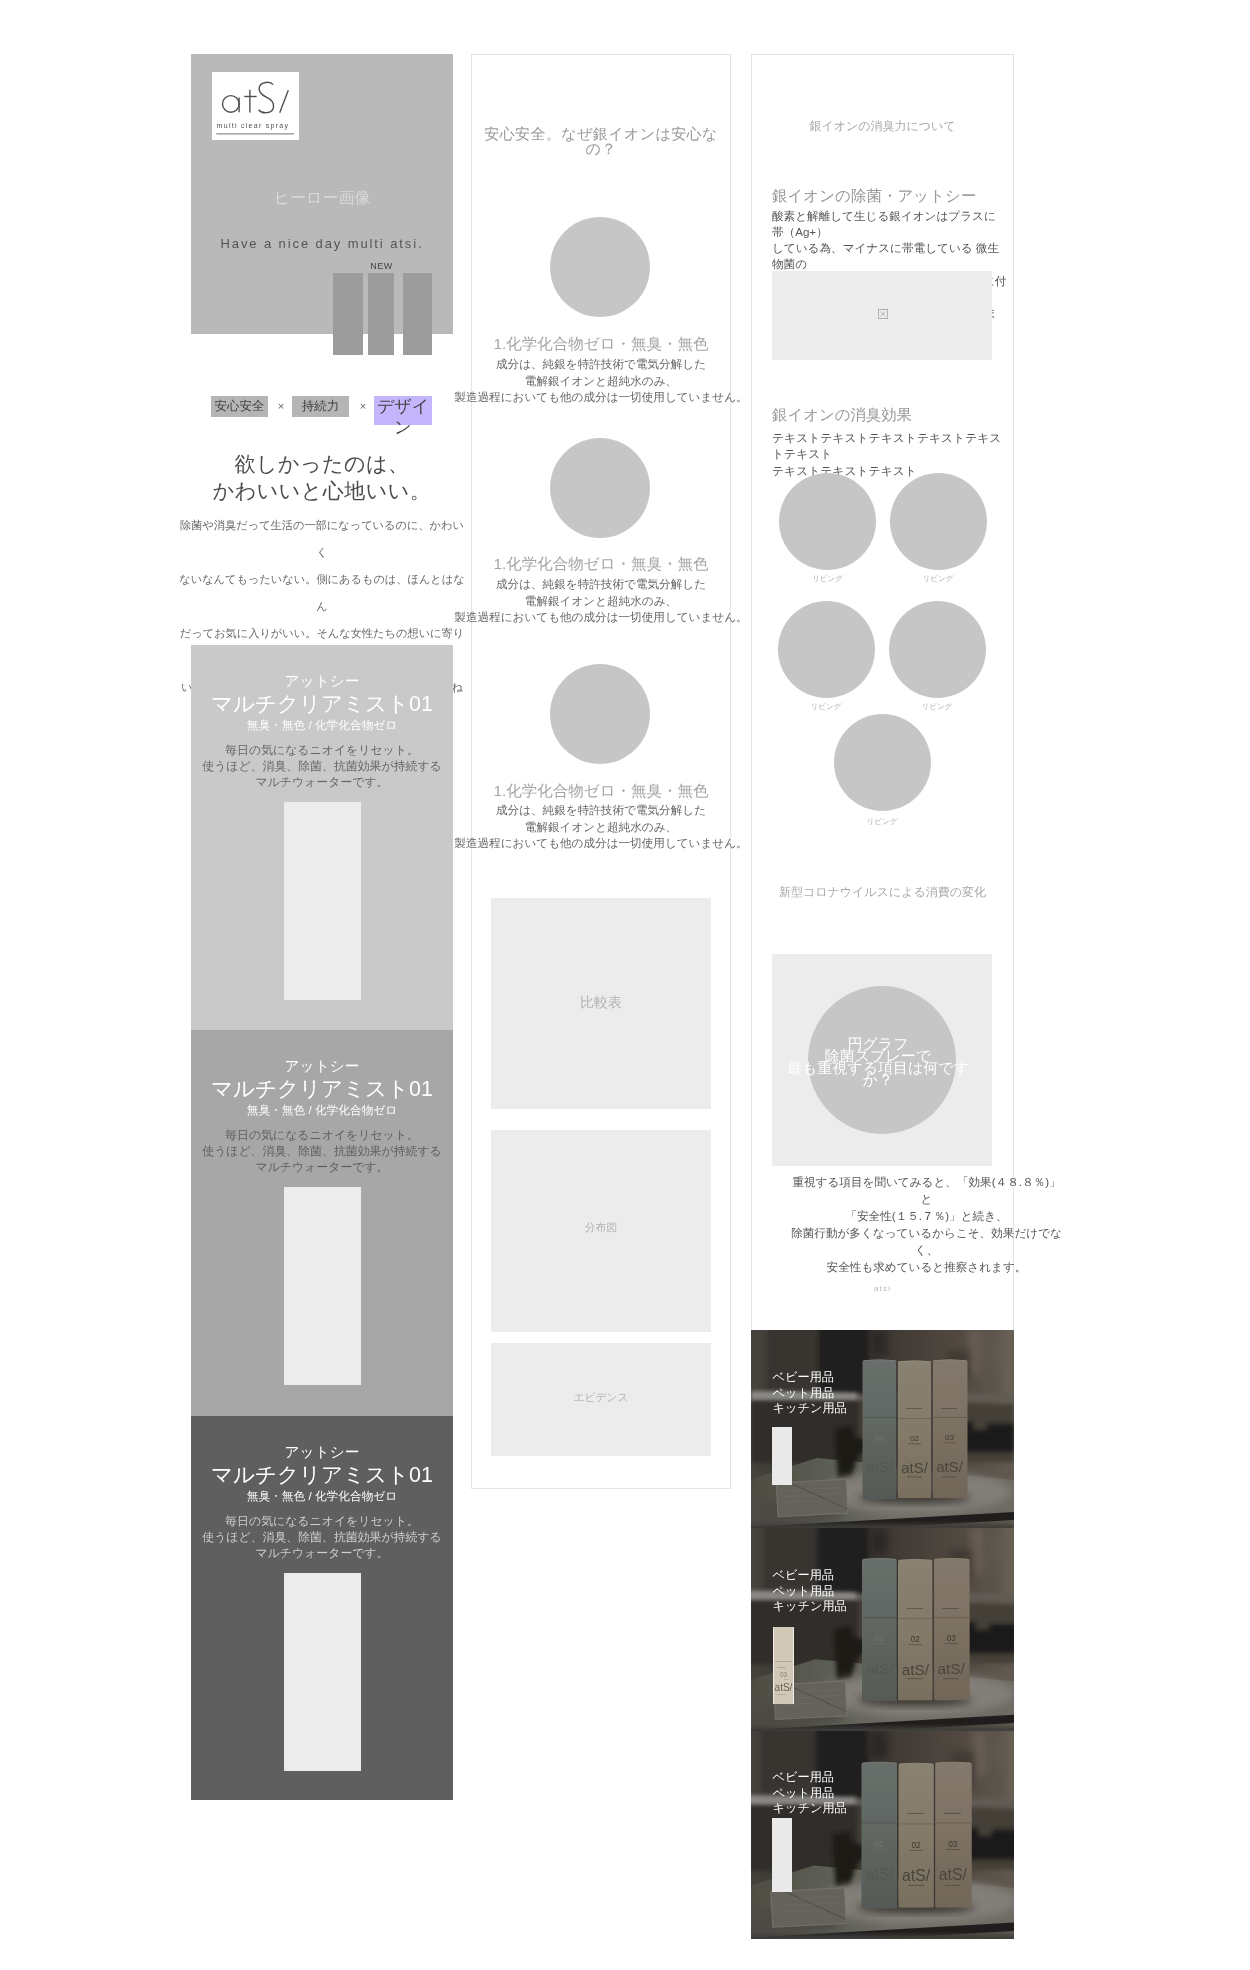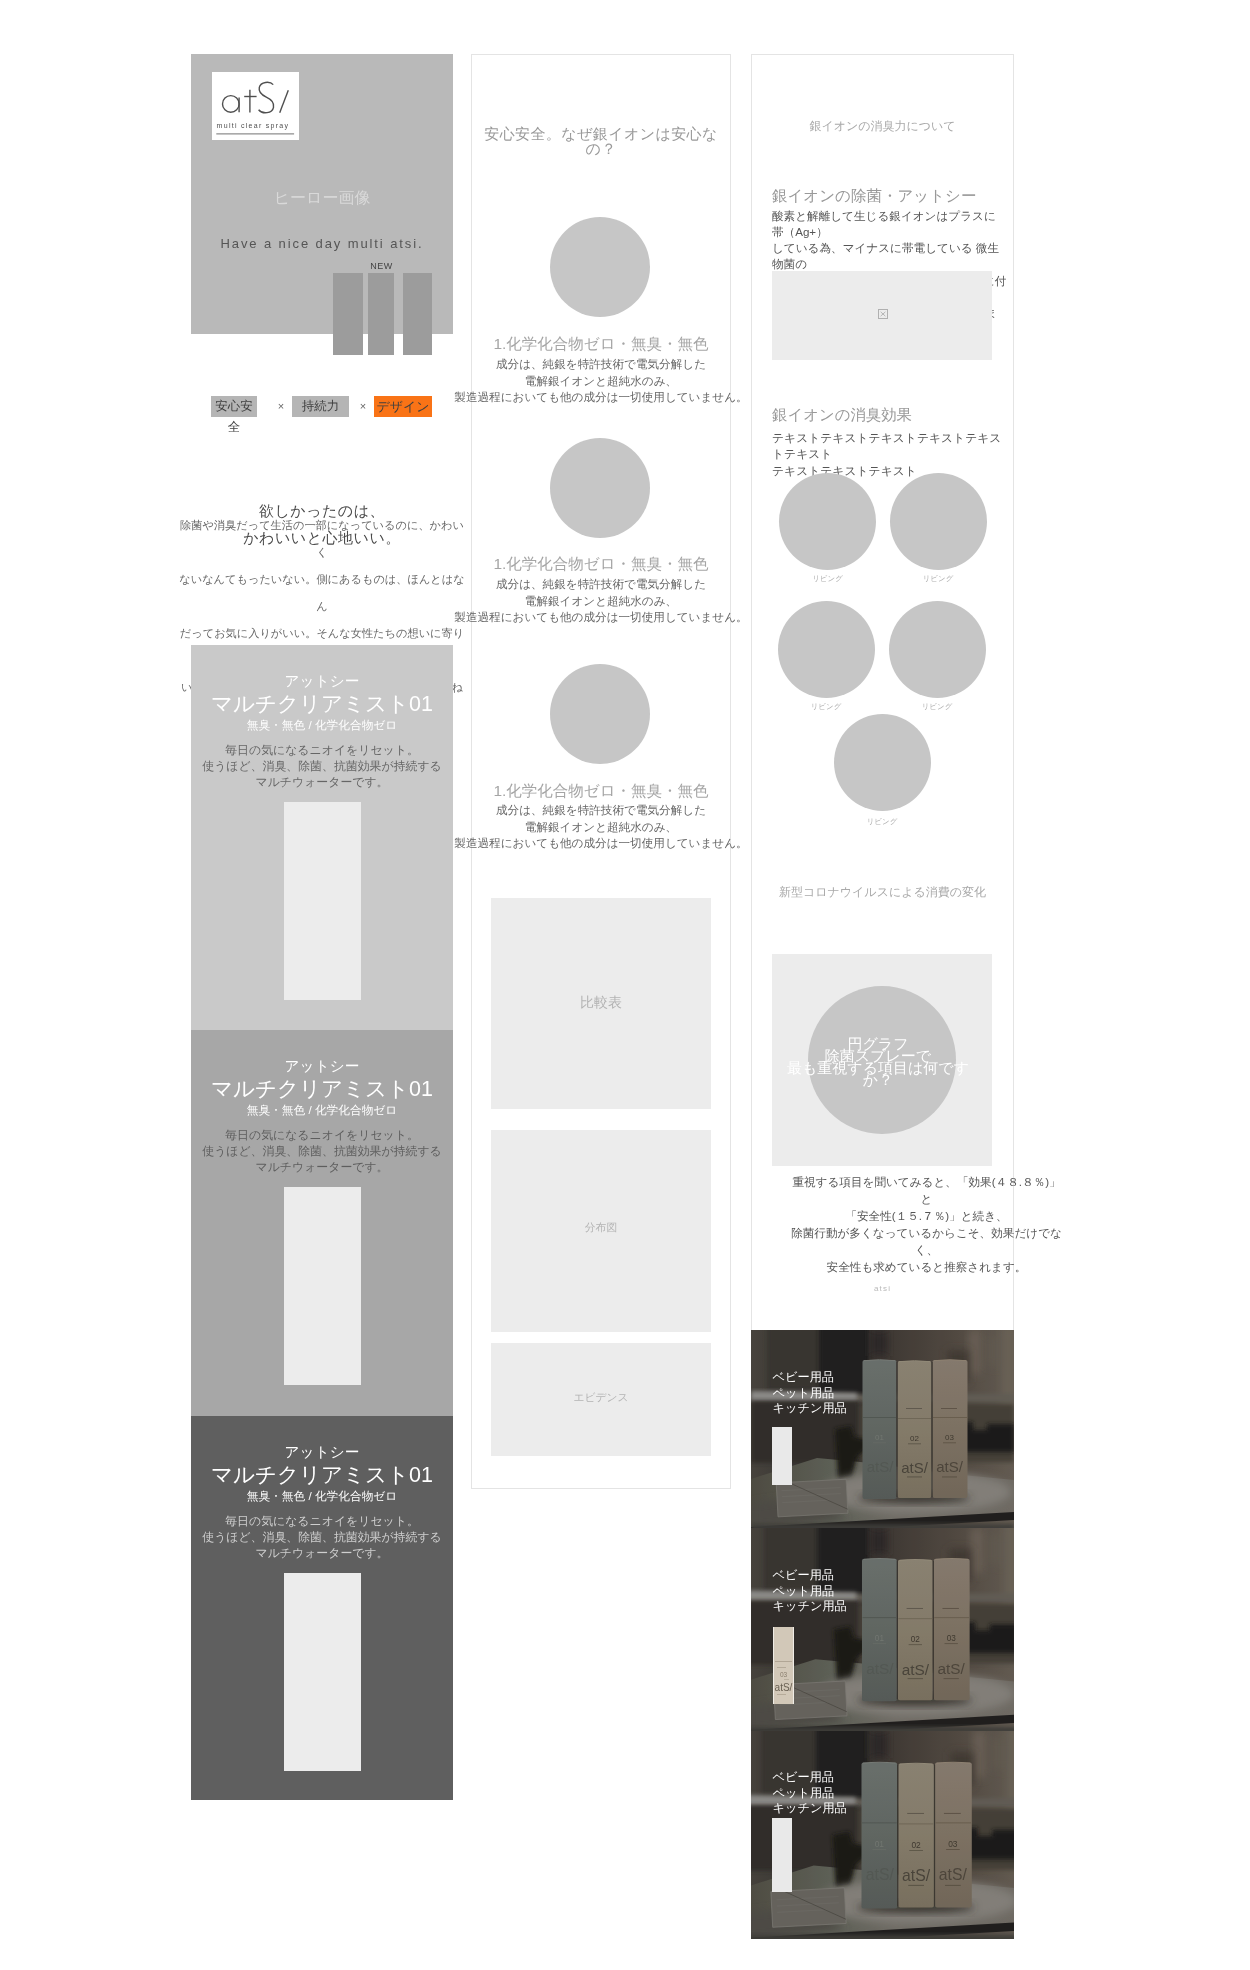--- a/index.html
+++ b/index.html
@@ -32,31 +32,31 @@
 <div class="abs ctr" style="left:191px;top:237px;width:262px;font-size:13px;line-height:14px;color:#555;letter-spacing:1.9px;">Have a nice day multi atsi.</div>
 
 <div class="abs ctr" style="left:366px;top:261px;width:31px;font-size:9px;line-height:10px;color:#444;letter-spacing:0.5px;">NEW</div>
 
 <div class="abs" style="left:333px;top:273px;width:30px;height:82px;background:#9c9c9c;"></div>
 
 <div class="abs" style="left:368px;top:273px;width:26px;height:82px;background:#9c9c9c;"></div>
 
 <div class="abs" style="left:403px;top:273px;width:29px;height:82px;background:#9c9c9c;"></div>
 
-<div class="abs ctr" style="left:211px;top:396px;width:46px;height:21px;line-height:21px;background:#b5b5b5;font-size:12.5px;color:#3f3f3f;">安心安全</div>
+<div class="abs ctr" style="left:211px;top:396px;width:57px;height:21px;line-height:21px;background:#b5b5b5;font-size:12.5px;color:#3f3f3f;">安心安全</div>
 
 <div class="abs ctr" style="left:273px;top:400px;width:16px;font-size:11px;color:#666;">×</div>
 
 <div class="abs ctr" style="left:292px;top:396px;width:57px;height:21px;line-height:21px;background:#b5b5b5;font-size:12.5px;color:#3f3f3f;">持続力</div>
 
 <div class="abs ctr" style="left:355px;top:400px;width:16px;font-size:11px;color:#666;">×</div>
 
-<div class="abs ctr" style="left:374px;top:396px;width:58px;height:21px;line-height:21px;background:#f97316;font-size:13px;color:#3f3f3f;">デザイン</div>
-
-<div class="abs ctr" style="left:191px;top:449.5px;width:262px;font-size:15px;color:#4a4a4a;letter-spacing:0.5px;line-height:27px;margin-top:47px;">欲しかったのは、<br>かわいいと心地いい。</div>
+<div class="abs ctr" style="left:374px;top:396px;width:58px;height:29px;line-height:21px;background:#c4b5fd;font-size:17px;color:#3f3f3f;">デザイン</div>
+
+<div class="abs ctr" style="left:191px;top:449.5px;width:262px;font-size:21px;color:#4a4a4a;letter-spacing:0.5px;line-height:27px;">欲しかったのは、<br>かわいいと心地いい。</div>
 
 <div class="abs ctr" style="left:176px;top:511.5px;width:292px;font-size:11.2px;color:#666;line-height:27px;text-align:center;">除菌や消臭だって生活の一部になっているのに、かわいく<br>ないなんてもったいない。側にあるものは、ほんとはなん<br>だってお気に入りがいい。そんな女性たちの想いに寄り添<br>いたいと作られた、殺菌・除菌・消臭力・安全性を兼ね備<br>えた<span style="background:#c6c6c6;text-decoration:line-through;text-decoration-color:#8a8a8a;">銀イオンマルチクリアスプレー</span>です。</div>
 
 <div class="abs" style="left:191px;top:645px;width:262px;height:385px;background:#c9c9c9;">
 
   <div class="abs ctr" style="left:0;top:29px;width:262px;font-size:14.7px;line-height:14px;color:#fff;">アットシー</div>
 
   <div class="abs ctr" style="left:0;top:47.5px;width:262px;font-size:21.5px;line-height:22px;color:#fff;">マルチクリアミスト01</div>
 
   <div class="abs ctr" style="left:0;top:74px;width:262px;font-size:11.7px;line-height:12px;color:#fff;">無臭・無色 / 化学化合物ゼロ</div>

